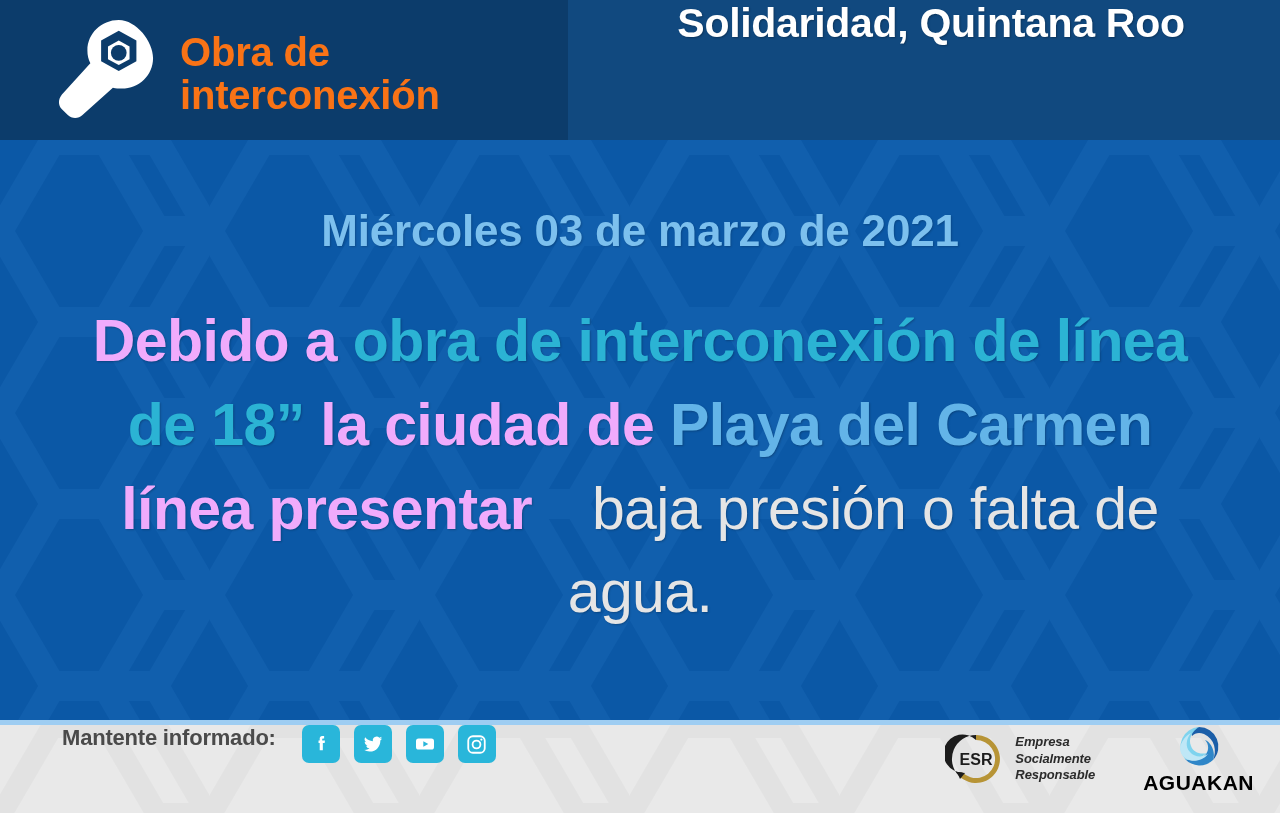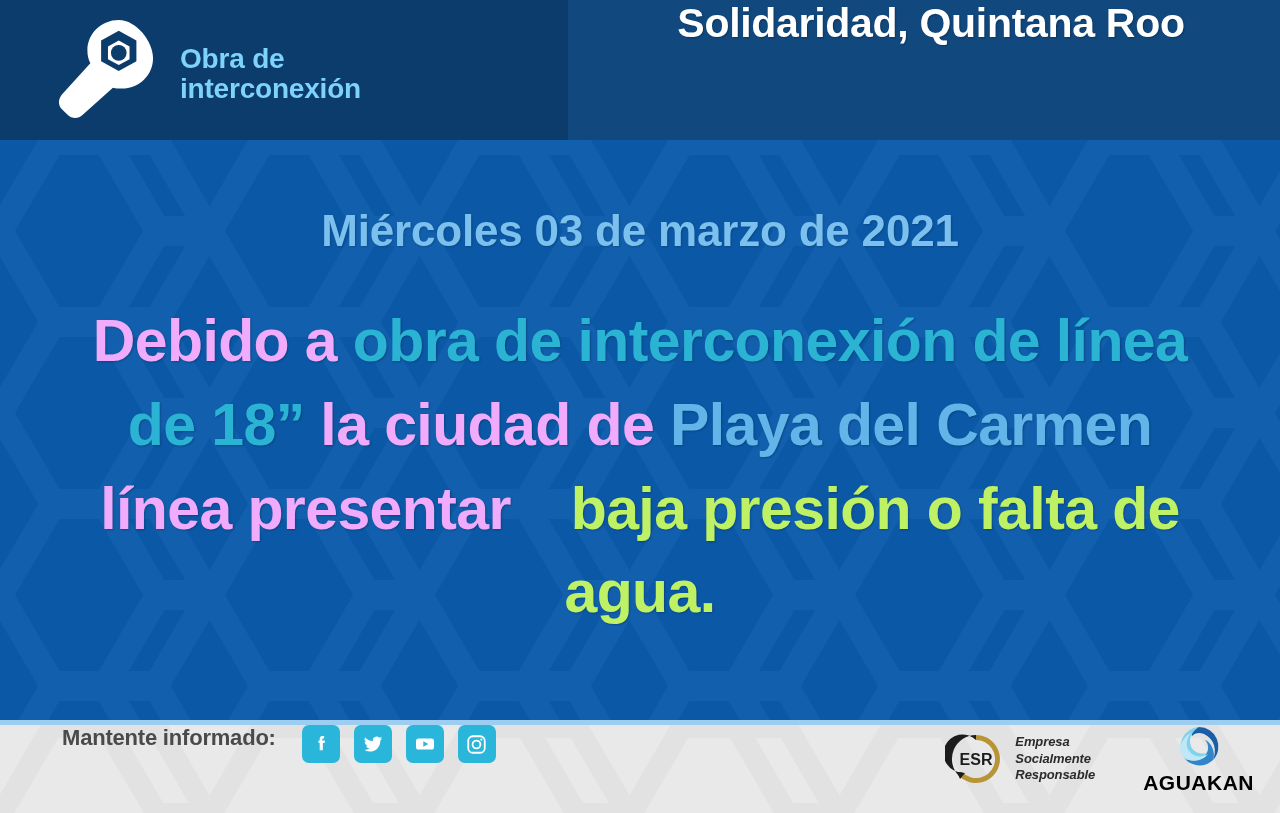--- a/index.html
+++ b/index.html
@@ -31,22 +31,22 @@
     display:flex; align-items:center;
     padding-left:58px;
     gap:24px;
   }
   .wrench-icon{
     width:98px; height:104px;
     flex-shrink:0;
     display:block;
   }
   .header-title{
-    color:#7dd3fc;
-    font-size:28px;
+    color:#f97316;
+    font-size:40px;
     font-weight:bold;
     line-height:1.08;
     letter-spacing:-0.2px;
     white-space:pre-line;
     margin-top:8px;
   }
   .header-right{
     flex:1; height:100%;
     background:#11497f;
     display:flex; align-items:flex-start;
@@ -92,21 +92,21 @@
   .message{
     width:1140px;
     text-align:center;
     font-size:59px;
     line-height:1.42;
     color:#ffffff;
     letter-spacing:-0.6px;
     text-shadow:1px 1px 2px rgba(0,0,0,.22);
   }
   .msg-white{ color:#f0abfc; font-weight:bold; }
-  .msg-white-bold{ color:#bef264; font-weight:bold;margin-left:44px; }
+  .msg-white-bold{ color:#e5e5e5; font-weight:normal;margin-left:44px; }
   .msg-teal{ color:#2bb3d4; font-weight:bold; }
   .msg-lightblue{ color:#63b4e8; font-weight:bold; }
 
   
   .footer-rule{
     height:5px;
     background:#9ecdf2;
     flex-shrink:0;
     z-index:4;
   }

